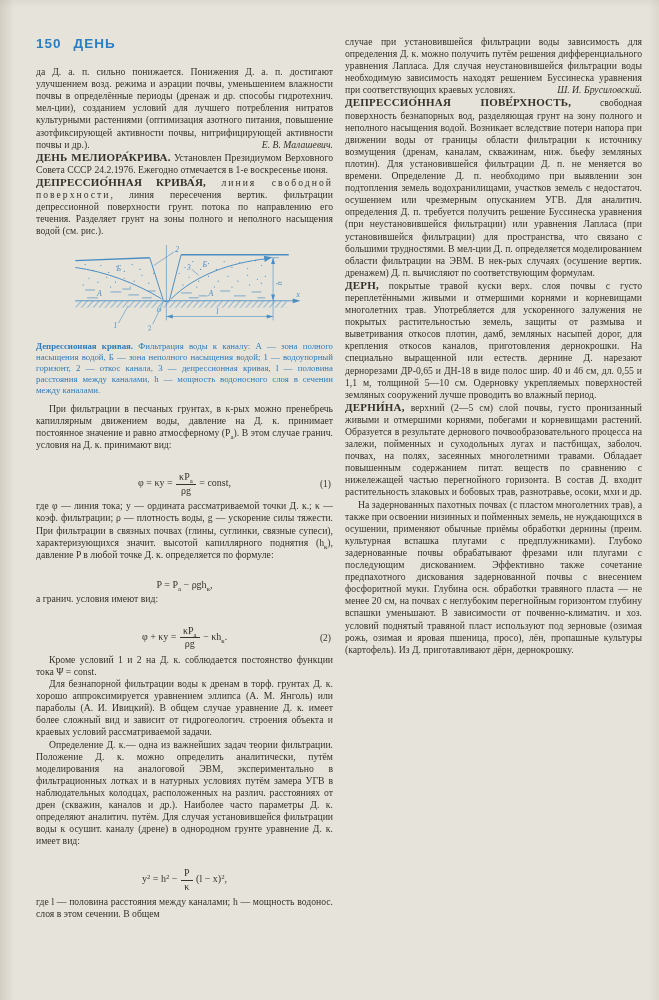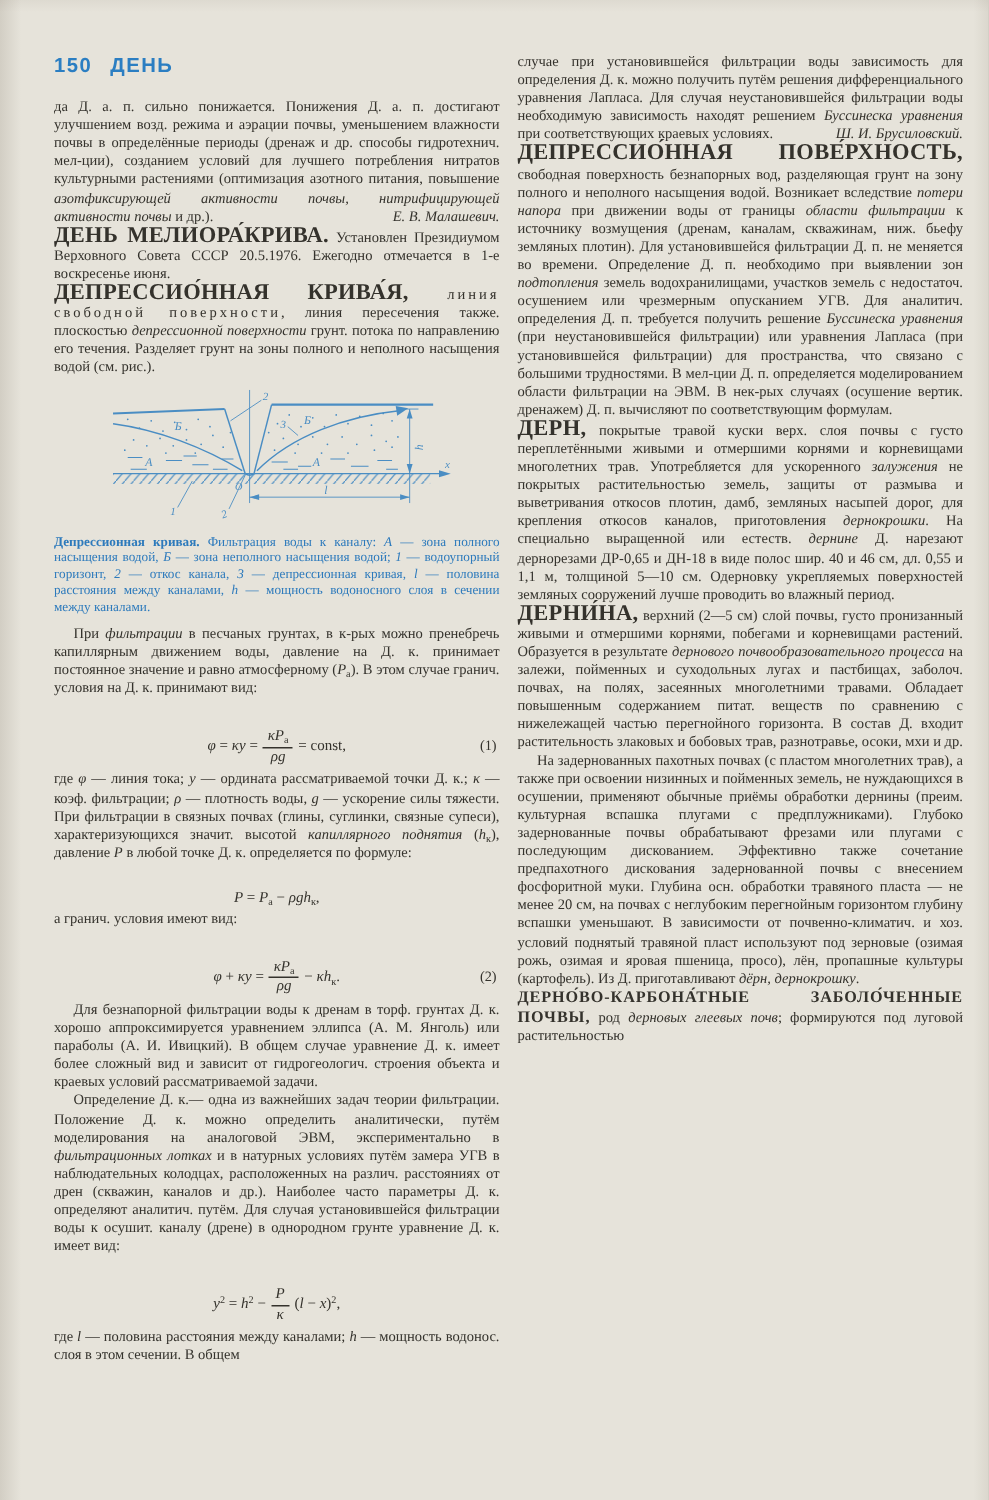--- a/index.html
+++ b/index.html
@@ -20,23 +20,23 @@
   .col{width:297px; font-size:9.7px; line-height:12.1px; text-align:justify;}
   .pagehead{
     font-family:"Liberation Sans", sans-serif; font-weight:bold;
     font-size:13.5px; letter-spacing:1px; color:#2b7ec2;
     margin:2px 0 16px 0;
   }
   .pagehead .pgnum{margin-right:12px;}
   p{margin:0; padding:0;}
   p.body{margin:0;}
   .ind{text-indent:13px;}
-  .i{font-style:italic;}
+  .i{}
   .b{font-weight:bold;margin-top:40px;}
-  .hw{font-weight:bold; font-size:15px; letter-spacing:.2px;}
+  .hw{font-weight:bold; font-size:11px; letter-spacing:.2px;}
   .hw2{font-weight:bold; font-size:10.8px; letter-spacing:.6px;}
   .sp{letter-spacing:2px;}
   .sig{float:right; font-style:italic;}
   .sub{font-size:6.8px; vertical-align:-2.5px; line-height:0;}
   .sup{font-size:6.8px; vertical-align:3.5px; line-height:0;}
   .formula{position:relative; text-align:center; padding:3px 0 4px; font-size:10px; line-height:12px;margin-top:17px;}
   .ftag{position:absolute; right:2px; top:50%; transform:translateY(-50%); font-size:9.5px;}
   .frac{display:inline-block; vertical-align:middle; text-align:center; line-height:1.15; margin:0 1px;}
   .fnum{display:block; padding:0 3px 1px; border-bottom:1px solid #34322c;}
   .fden{display:block;}
@@ -53,22 +53,22 @@
 <div class="page">
   <div class="content">
     <div class="cols">
 
       <div class="col">
         <div class="pagehead">
           <span class="pgnum">150</span><span class="runtitle">ДЕНЬ</span>
         </div>
 
         <p class="body"><span>да Д. а. п. сильно понижается. Понижения Д. а. п. достигают улучшением возд. режима и аэрации почвы, уменьшением влажности почвы в определённые периоды (дренаж и др. способы гидротехнич. мел-ции), созданием условий для лучшего потребления нитратов культурными растениями (оптимизация азотного питания, повышение </span><span class="i">азотфиксирующей активности почвы, нитрифицирующей активности почвы</span><span> и др.).</span><span class="sig">Е. В. Малашевич.</span></p>
-        <p class="body"><span class="hw">ДЕНЬ МЕЛИОРА́КРИВА.</span><span> Установлен Президиумом Верховного Совета СССР 20.5.1976. Ежегодно отмечается в 1-е воскресенье июня.</span></p>
-        <p class="body"><span class="hw">ДЕПРЕССИО́ННАЯ КРИВА́Я,</span><span class="sp"> линия свободной поверхности</span><span>, линия пересечения также. плоскостью </span><span class="i">депрессионной поверхности</span><span> грунт. потока по направлению его течения. Разделяет грунт на зоны полного и неполного насыщения водой (см. рис.).</span></p>
+        <p class="body"><span class="hw">ДЕНЬ МЕЛИОРА́КРИВА.</span><span> Установлен Президиумом Верховного Совета СССР 24.2.1976. Ежегодно отмечается в 1-е воскресенье июня.</span></p>
+        <p class="body"><span class="hw">ДЕПРЕССИО́ННАЯ КРИВА́Я,</span><span class="sp"> линия свободной поверхности</span><span>, линия пересечения вертик. фильтрации </span><span class="i">депрессионной поверхности</span><span> грунт. потока по направлению его течения. Разделяет грунт на зоны полного и неполного насыщения водой (см. рис.).</span></p>
 
         <svg class="figwrap" width="240" height="93" viewBox="0 0 244 95">
           <defs>
             <pattern id="hatchp" width="6" height="7" patternUnits="userSpaceOnUse">
               <line x1="0" y1="7" x2="6" y2="0" stroke="#4a8dc3" stroke-width="0.8"></line>
             </pattern>
           </defs>
           <g stroke="#4a8dc3" fill="none">
 
             <path d="M10 17 L86 14" stroke-width="1.4"></path>
@@ -137,34 +137,34 @@
           <span class="feq"><span class="i">P</span><span> = </span><span class="i">P</span><span class="sub">а</span><span> − </span><span class="i">ρgh</span><span class="sub">к</span><span>,</span></span>
         </div>
 
         <p class="body"><span>а гранич. условия имеют вид:</span></p>
 
         <div class="formula">
           <span class="feq"><span class="i">φ</span><span> + </span><span class="i">κy</span><span> = </span><span class="frac"><span class="fnum"><span class="i">κP</span><span class="sub">а</span></span><span class="fden"><span class="i">ρg</span></span></span><span> − </span><span class="i">κh</span><span class="sub">к</span><span>.</span></span>
           <span class="ftag">(2)</span>
         </div>
 
+        <p class="body ind"><span>Кроме условий 1 и 2 на Д. к. соблюдается постоянство функции тока </span><span class="i">Ψ</span><span> = const.</span></p>
         <p class="body ind"><span>Для безнапорной фильтрации воды к дренам в торф. грунтах Д. к. хорошо аппроксимируется уравнением эллипса (А. М. Янголь) или параболы (А. И. Ивицкий). В общем случае уравнение Д. к. имеет более сложный вид и зависит от гидрогеологич. строения объекта и краевых условий рассматриваемой задачи.</span></p>
         <p class="body ind"><span>Определение Д. к.— одна из важнейших задач теории фильтрации. Положение Д. к. можно определить аналитически, путём моделирования на аналоговой ЭВМ, экспериментально в </span><span class="i">фильтрационных лотках</span><span> и в натурных условиях путём замера УГВ в наблюдательных колодцах, расположенных на различ. расстояниях от дрен (скважин, каналов и др.). Наиболее часто параметры Д. к. определяют аналитич. путём. Для случая установившейся фильтрации воды к осушит. каналу (дрене) в однородном грунте уравнение Д. к. имеет вид:</span></p>
 
         <div class="formula">
           <span class="feq"><span class="i">y</span><span class="sup">2</span><span> = </span><span class="i">h</span><span class="sup">2</span><span> − </span><span class="frac"><span class="fnum"><span class="i">P</span></span><span class="fden"><span class="i">κ</span></span></span><span> (</span><span class="i">l</span><span> − </span><span class="i">x</span><span>)</span><span class="sup">2</span><span>,</span></span>
         </div>
 
         <p class="body"><span>где </span><span class="i">l</span><span> — половина расстояния между каналами; </span><span class="i">h</span><span> — мощность водонос. слоя в этом сечении. В общем</span></p>
       </div>
 
       <div class="col">
         <p class="body"><span>случае при установившейся фильтрации воды зависимость для определения Д. к. можно получить путём решения дифференциального уравнения Лапласа. Для случая неустановившейся фильтрации воды необходимую зависимость находят решением </span><span class="i">Буссинеска уравнения</span><span> при соответствующих краевых условиях.</span><span class="sig">Ш. И. Брусиловский.</span></p>
         <p class="body"><span class="hw">ДЕПРЕССИО́ННАЯ ПОВЕ́РХНОСТЬ,</span><span> свободная поверхность безнапорных вод, разделяющая грунт на зону полного и неполного насыщения водой. Возникает вследствие </span><span class="i">потери напора</span><span> при движении воды от границы </span><span class="i">области фильтрации</span><span> к источнику возмущения (дренам, каналам, скважинам, ниж. бьефу земляных плотин). Для установившейся фильтрации Д. п. не меняется во времени. Определение Д. п. необходимо при выявлении зон </span><span class="i">подтопления</span><span> земель водохранилищами, участков земель с недостаточ. осушением или чрезмерным опусканием УГВ. Для аналитич. определения Д. п. требуется получить решение </span><span class="i">Буссинеска уравнения</span><span> (при неустановившейся фильтрации) или уравнения Лапласа (при установившейся фильтрации) для пространства, что связано с большими трудностями. В мел-ции Д. п. определяется моделированием области фильтрации на ЭВМ. В нек-рых случаях (осушение вертик. дренажем) Д. п. вычисляют по соответствующим формулам.</span></p>
         <p class="body"><span class="hw">ДЕРН,</span><span> покрытые травой куски верх. слоя почвы с густо переплетёнными живыми и отмершими корнями и корневищами многолетних трав. Употребляется для ускоренного </span><span class="i">залужения</span><span> не покрытых растительностью земель, защиты от размыва и выветривания откосов плотин, дамб, земляных насыпей дорог, для крепления откосов каналов, приготовления </span><span class="i">дернокрошки</span><span>. На специально выращенной или естеств. </span><span class="i">дернине</span><span> Д. нарезают дернорезами ДР-0,65 и ДН-18 в виде полос шир. 40 и 46 см, дл. 0,55 и 1,1 м, толщиной 5—10 см. Одерновку укрепляемых поверхностей земляных сооружений лучше проводить во влажный период.</span></p>
         <p class="body"><span class="hw">ДЕРНИ́НА,</span><span> верхний (2—5 см) слой почвы, густо пронизанный живыми и отмершими корнями, побегами и корневищами растений. Образуется в результате </span><span class="i">дернового почвообразовательного процесса</span><span> на залежи, пойменных и суходольных лугах и пастбищах, заболоч. почвах, на полях, засеянных многолетними травами. Обладает повышенным содержанием питат. веществ по сравнению с нижележащей частью перегнойного горизонта. В состав Д. входит растительность злаковых и бобовых трав, разнотравье, осоки, мхи и др.</span></p>
         <p class="body ind"><span>На задернованных пахотных почвах (с пластом многолетних трав), а также при освоении низинных и пойменных земель, не нуждающихся в осушении, применяют обычные приёмы обработки дернины (преим. культурная вспашка плугами с предплужниками). Глубоко задернованные почвы обрабатывают фрезами или плугами с последующим дискованием. Эффективно также сочетание предпахотного дискования задернованной почвы с внесением фосфоритной муки. Глубина осн. обработки травяного пласта — не менее 20 см, на почвах с неглубоким перегнойным горизонтом глубину вспашки уменьшают. В зависимости от почвенно-климатич. и хоз. условий поднятый травяной пласт используют под зерновые (озимая рожь, озимая и яровая пшеница, просо), лён, пропашные культуры (картофель). Из Д. приготавливают </span><span class="i">дёрн, дернокрошку</span><span>.</span></p>
-        <p class="body"><span class="hw2">ДЕРНО́ВО-КАРБОНА́ТНЫЕ ЗАБОЛО́ЧЕННЫЕ ПОЧВЫ,</span><span> род </span><span class="i">дерновых глеевых почв</span><span>; формируются под луговой растительностью</span></p>
       </div>
 
     </div>
   </div>
 </div>
 
 </body></html>

